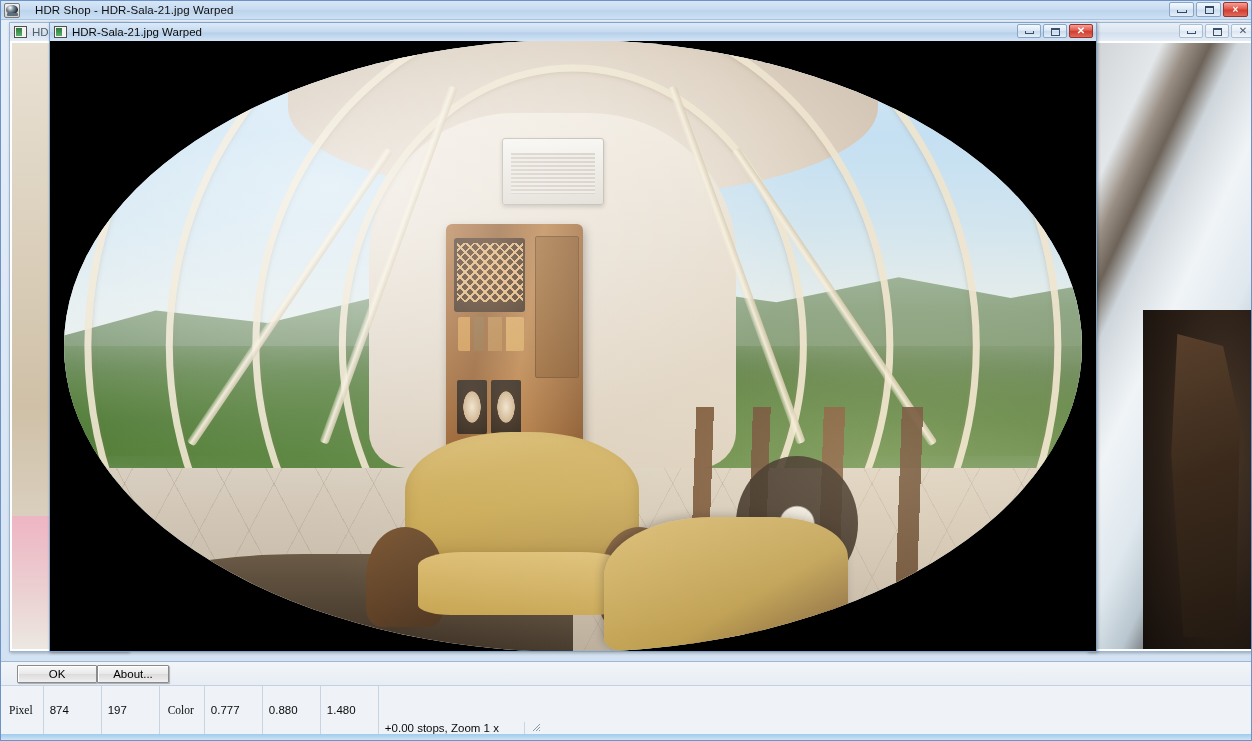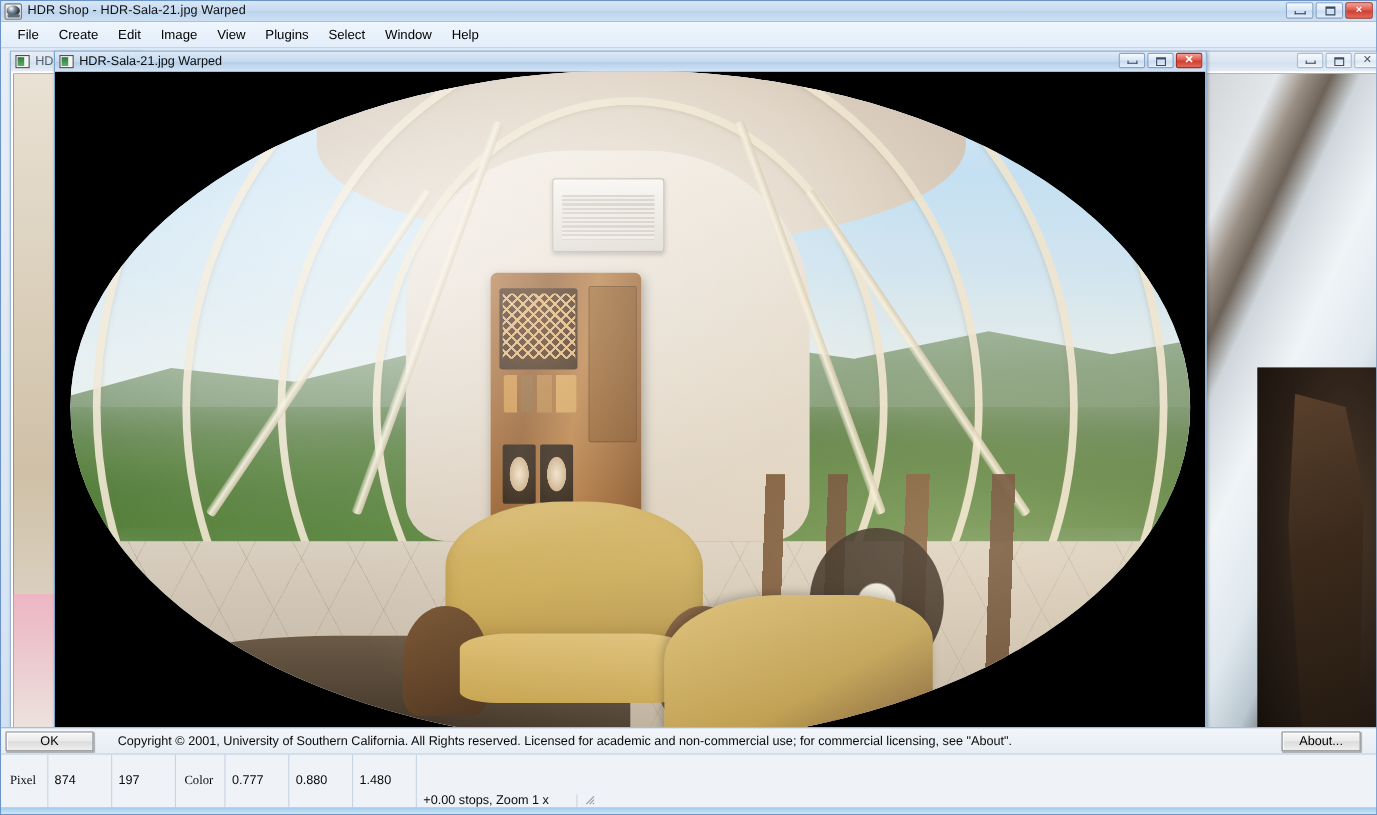--- a/index.html
+++ b/index.html
@@ -24,20 +24,21 @@
   
   #titlebar {
     height: 19px;
     flex: 0 0 19px;
     background: linear-gradient(to bottom, #d7e7f7 0%, #c6daf0 48%, #bcd4ec 52%, #cce0f4 100%);
     display: flex;
     align-items: center;
     position: relative;
     padding-left: 3px;
     border-bottom: 1px solid #a8c2df;
+    gap: 10px;
   }
   #app-icon {
     width: 16px; height: 15px;
     margin-right: 5px;
     position: relative;
     background: linear-gradient(to bottom,#f2f2f2,#cfcfcf);
     border: 1px solid #7a7a7a;
     border-radius: 2px;
     overflow: hidden;
   }
@@ -460,21 +461,21 @@
     font-size: 11.5px;
     color:#000;
     background: linear-gradient(to bottom,#f8f8f8 0%, #e9e9e9 48%, #dcdcdc 52%, #efefef 100%);
     border:1px solid #8b8b8b;
     border-radius:1px;
     box-shadow: inset 1px 1px 0 #ffffff, 1px 1px 1px rgba(0,0,0,.28);
     padding: 2px 0;
     text-align:center;
     cursor:pointer;
   }
-  #ok-button { width: 80px; margin-left: 0; }
+  #ok-button { width: 80px; margin-left: 12px; }
   #about-button { width: 72px; margin-right: 10px; }
   #license-text {
     flex: 1 1 auto;
     font-size: 11.5px;
     color:#0a0a0a;
     padding-left: 22px;
     white-space: nowrap;
     overflow: hidden;
   }
 
@@ -525,31 +526,20 @@
       </div>
       <div class="winbtn">
         <span class="maxbox"></span>
       </div>
       <div class="winbtn close">
         <span class="glyph">×</span>
       </div>
     </div>
   </div>
 
-  <div id="menubar">
-    <div class="menu-item">File</div>
-    <div class="menu-item">Create</div>
-    <div class="menu-item">Edit</div>
-    <div class="menu-item">Image</div>
-    <div class="menu-item">View</div>
-    <div class="menu-item">Plugins</div>
-    <div class="menu-item">Select</div>
-    <div class="menu-item">Window</div>
-    <div class="menu-item">Help</div>
-  </div>
 
   <div id="mdi-client">
 
     <div class="child-window inactive" style="left:8px; top:2px; width:120px; height:630px;">
       <div class="cw-title">
         <span class="cw-icon"></span>
         <span>HD</span>
       </div>
       <div class="cw-body">
         <div class="canvas-host">
@@ -650,21 +640,20 @@
               <div class="glare"></div>
             </div>
           </div>
         </div>
       </div>
     </div>
   </div>
 
   <div id="license-bar">
     <div class="btn" id="ok-button">OK</div>
-    <div id="license-text">Copyright © 2001, University of Southern California.  All Rights reserved.  Licensed for academic and non-commercial use; for commercial licensing, see "About".</div>
     <div class="btn" id="about-button">About...</div>
   </div>
 
   <div id="statusbar">
     <div class="sb-cell sb-label">Pixel</div>
     <div class="sb-cell sb-num">874</div>
     <div class="sb-cell sb-num">197</div>
     <div class="sb-cell sb-label">Color</div>
     <div class="sb-cell sb-num">0.777</div>
     <div class="sb-cell sb-num">0.880</div>

